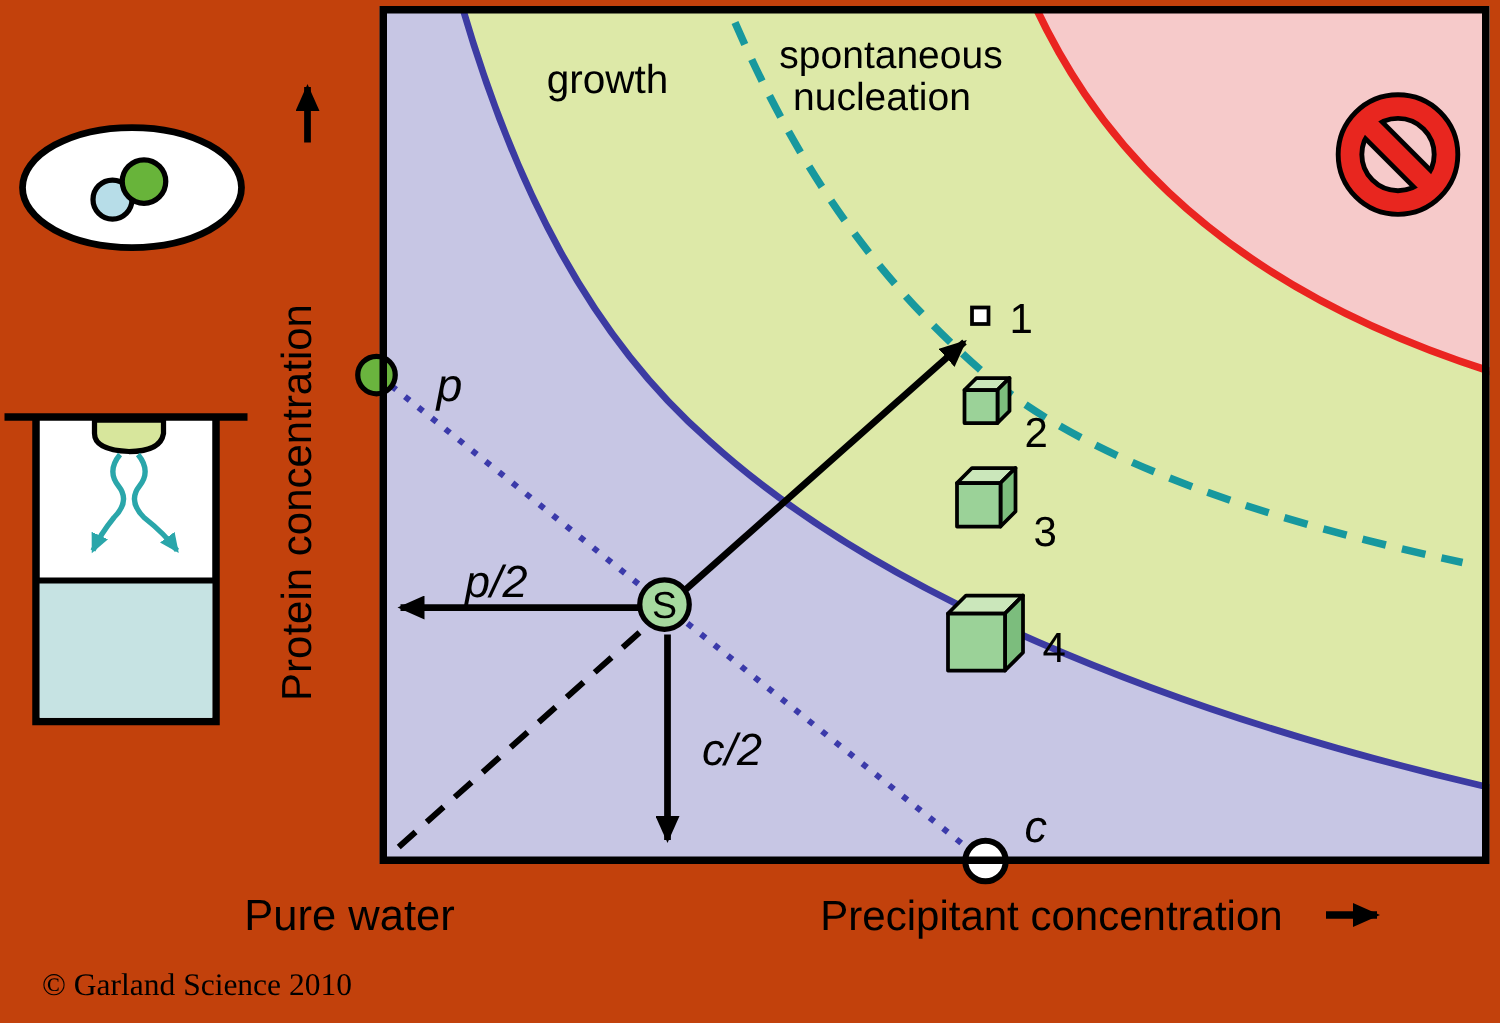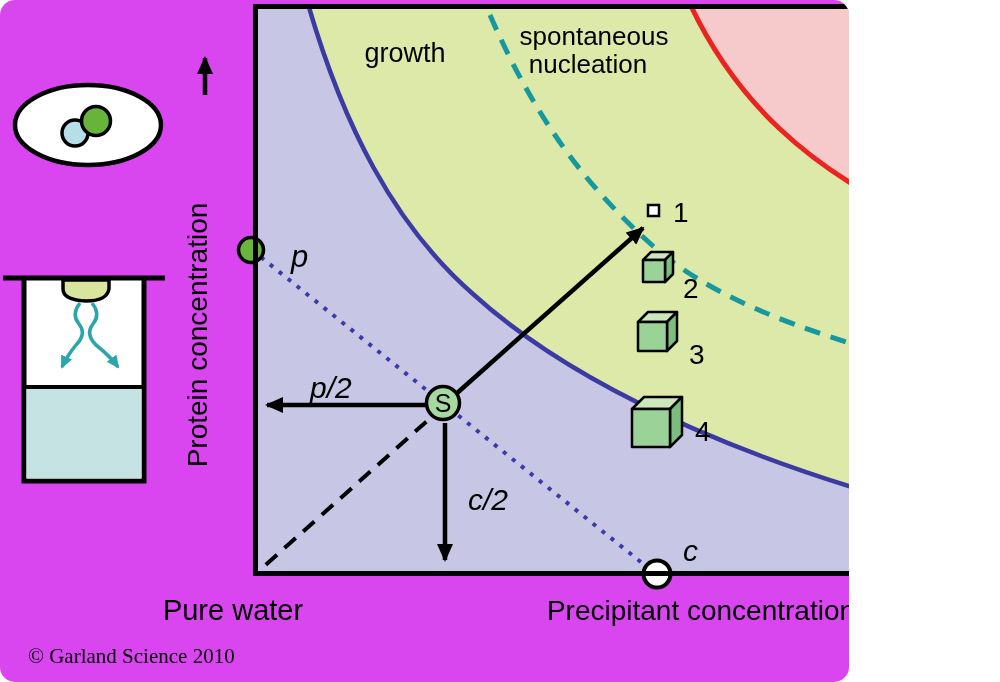--- a/index.html
+++ b/index.html
@@ -1,17 +1,17 @@
 <!DOCTYPE html>
 <html><head>
 <meta charset="utf-8">
 <style>
   html,body{margin:0;padding:0;background:#fff;}
-  .canvas{position:relative;width:849px;height:682px;background:#d946ef;overflow:hidden;
-          font-family:"Liberation Sans",sans-serif;border-radius:15px;}
+  .canvas{position:relative;width:1000px;height:682px;background:#c2410c;overflow:hidden;
+          font-family:"Liberation Sans",sans-serif;}
   svg{position:absolute;left:0;top:0;}
   text{font-family:"Liberation Sans",sans-serif;fill:#000;}
   .serif{font-family:"Liberation Serif",serif;}
 </style>
 </head>
 <body>
 
 <div class="canvas">
 <svg width="1000" height="682" viewBox="0 0 1000 682">
   <defs>

